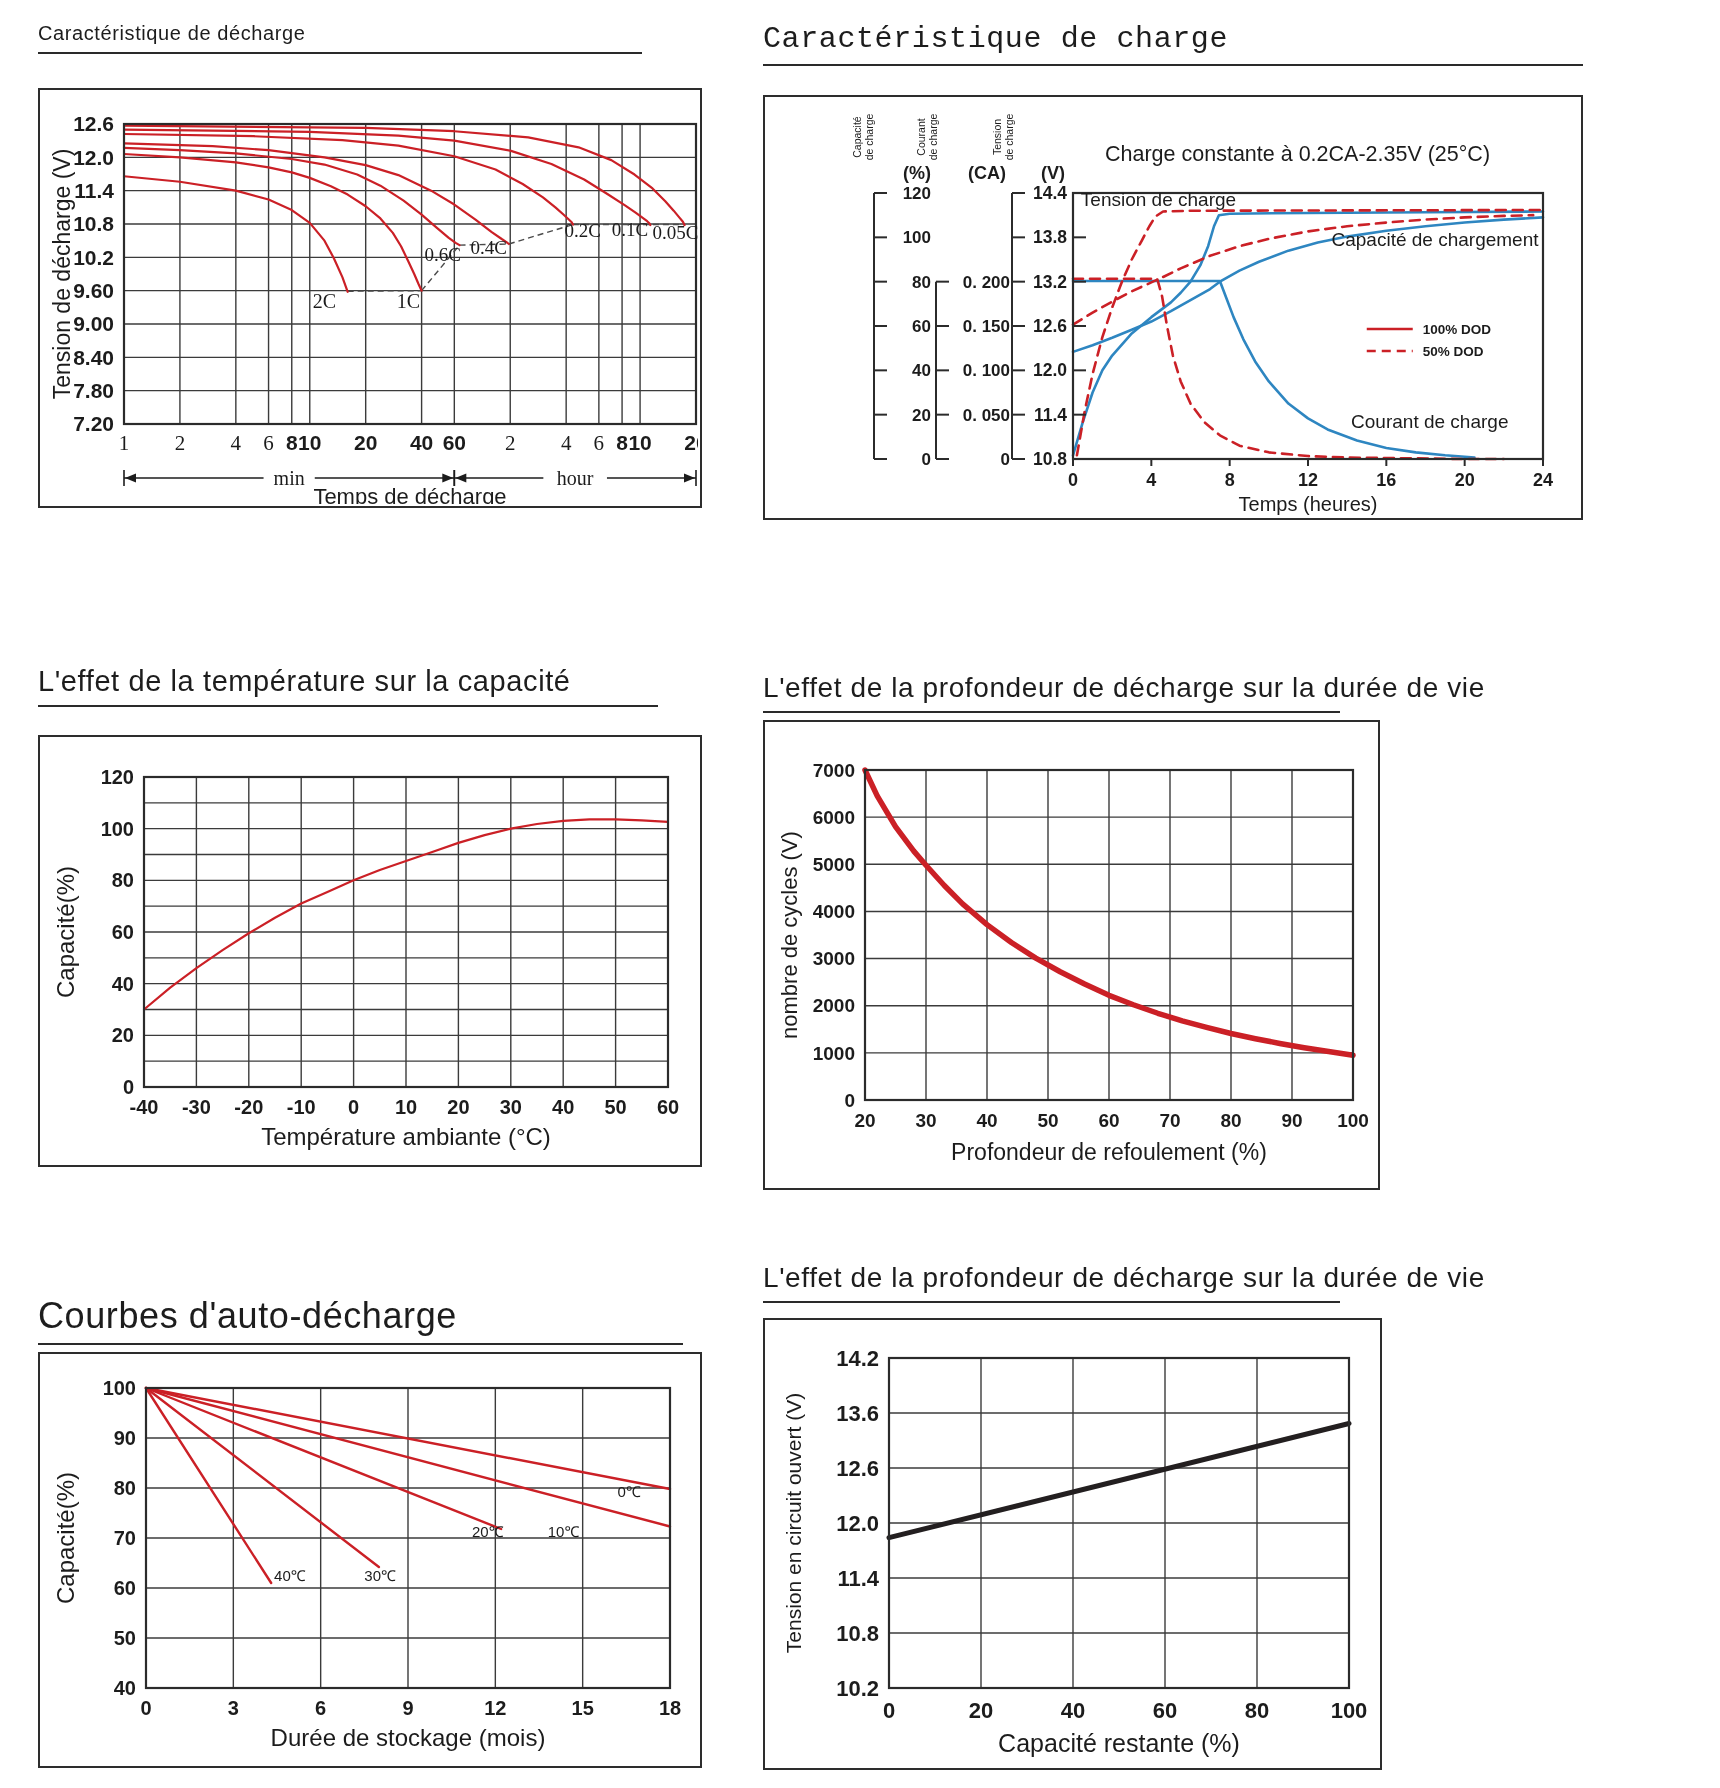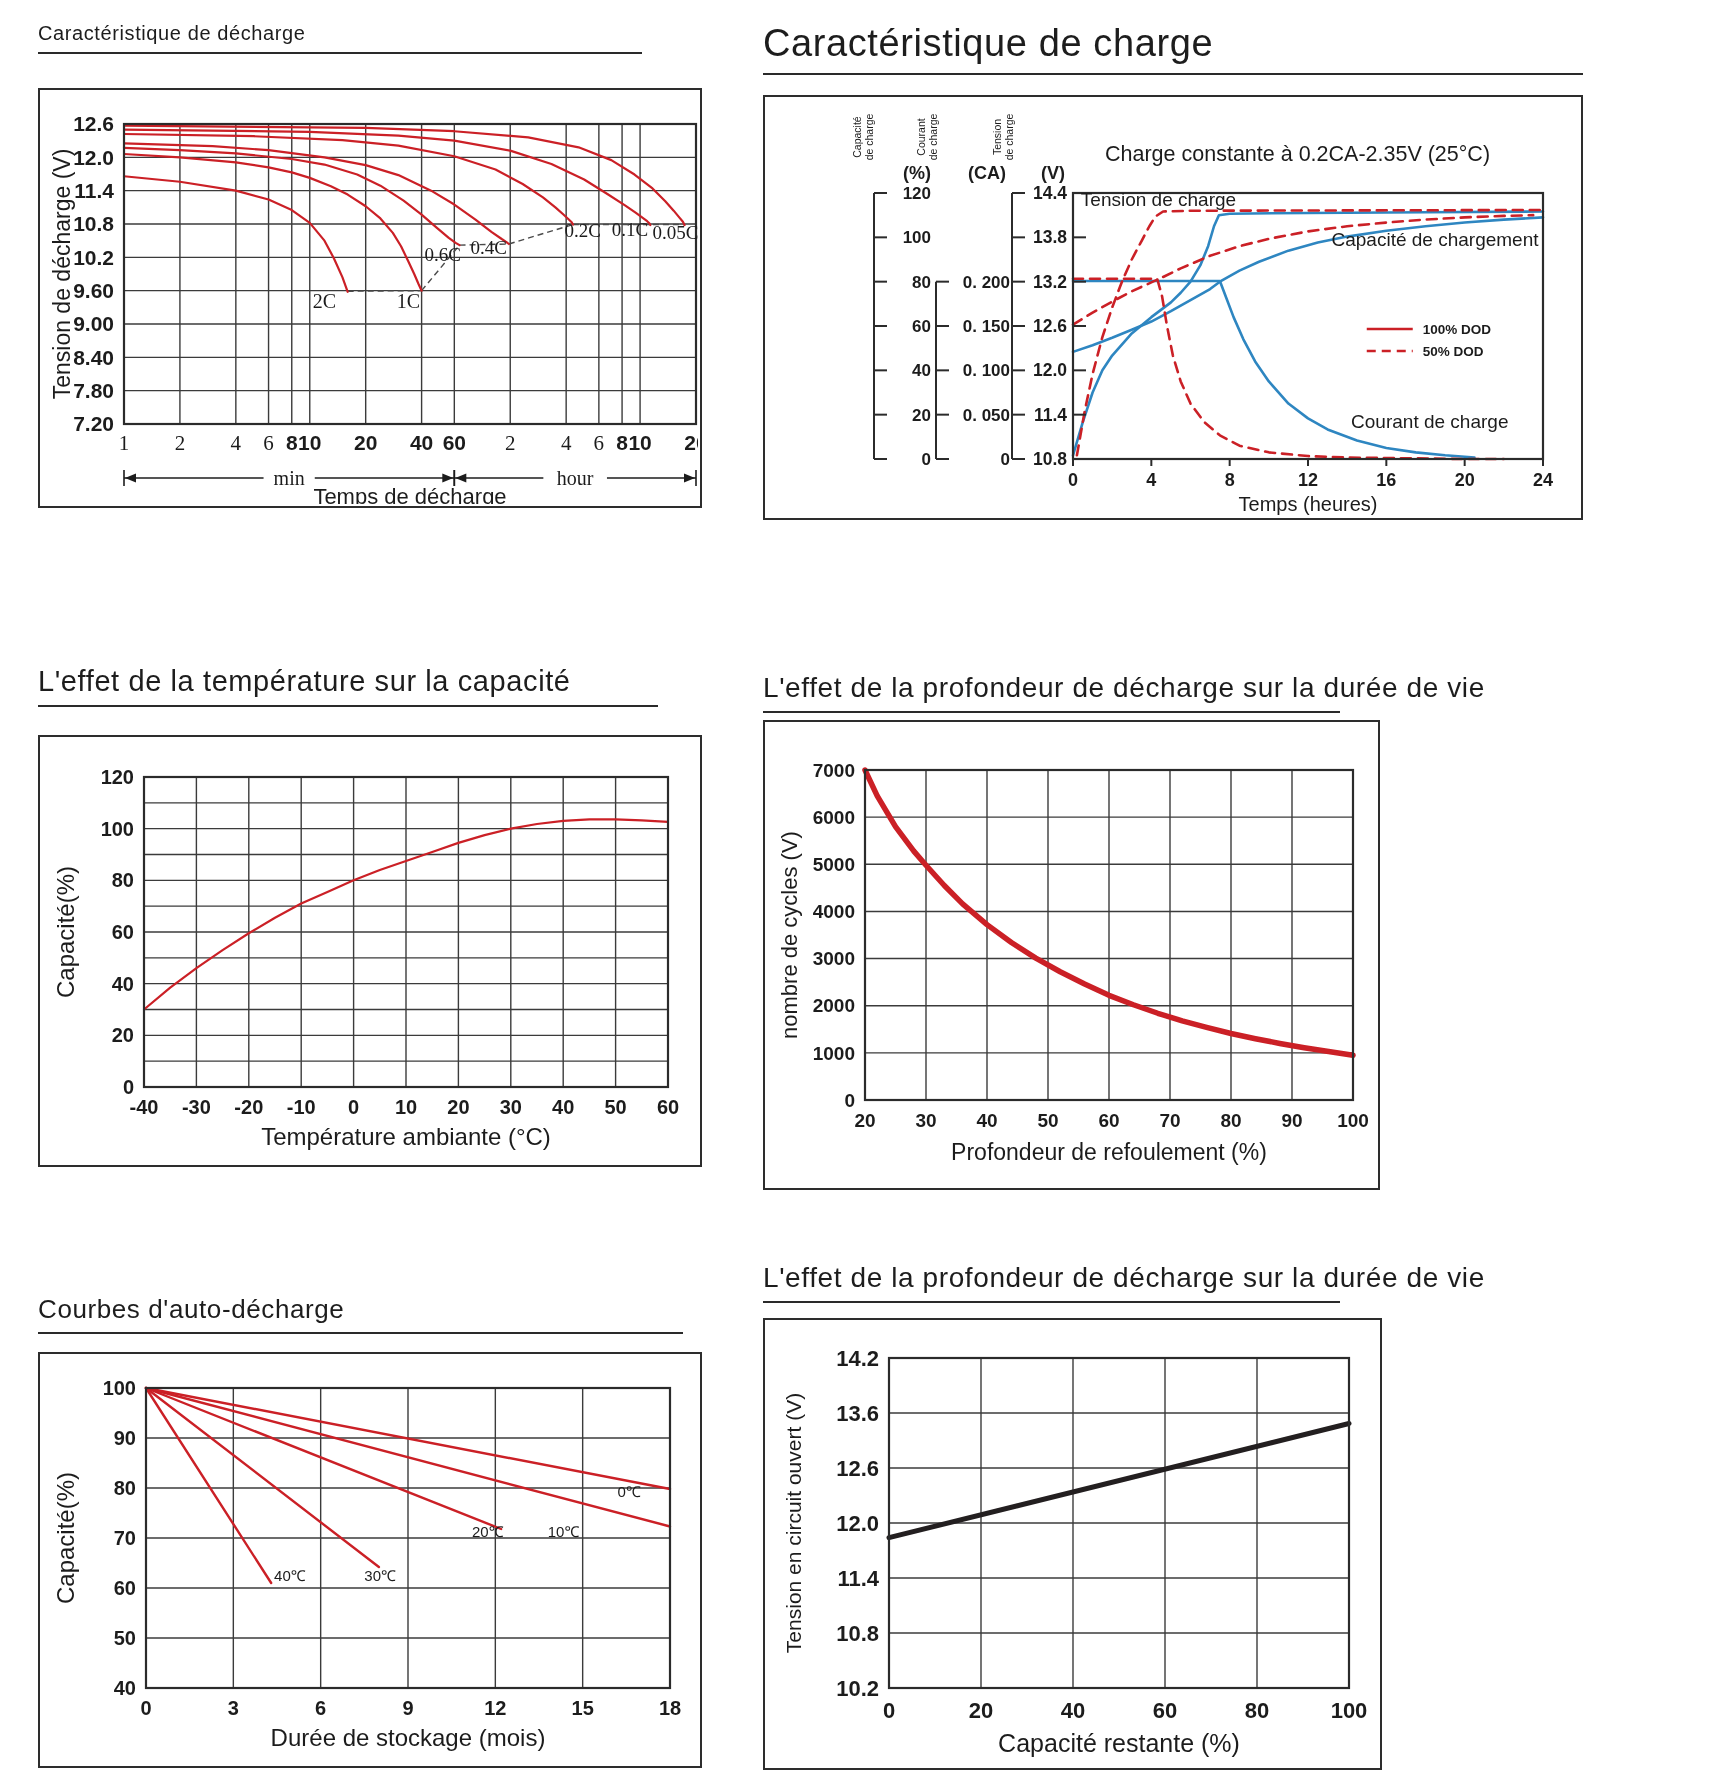--- a/index.html
+++ b/index.html
@@ -111,21 +111,21 @@
           <text x="448.80042825783175" y="164" font-size="19" font-family="&quot;Liberation Serif&quot;, serif" font-weight="400" text-anchor="middle" fill="#1c1c1c">0.4C</text>
           <text x="542.8031948274795" y="147.3333333333333" font-size="19" font-family="&quot;Liberation Serif&quot;, serif" font-weight="400" text-anchor="middle" fill="#1c1c1c">0.2C</text>
           <text x="590.0714757898178" y="146.2222222222222" font-size="19" font-family="&quot;Liberation Serif&quot;, serif" font-weight="400" text-anchor="middle" fill="#1c1c1c">0.1C</text>
           <text x="635.4362783133777" y="149.00000000000003" font-size="19" font-family="&quot;Liberation Serif&quot;, serif" font-weight="400" text-anchor="middle" fill="#1c1c1c">0.05C</text>
         </g>
       </svg>
     </div>
 </figure>
 
 <figure class="panel" style="left: 763px; top: 22px; width: 820px; height: 498px;">
-  <h2 class="ptitle" style="font-size: 38px;">Caractéristique de charge</h2>
+  <h2 class="ptitle" style="font-size: 30px; font-family: Liberation Mono, monospace;">Caractéristique de charge</h2>
   <div class="prule" style="width: 820px;"></div>
   <div class="pbox" style="top: 73px; width: 820px; height: 425px;">
       <svg width="814" height="419">
         <g>
           <polyline points="308,358.30555555555566 317.7916666666667,325.05555555555554 327.5833333333333,295.5000000000001 337.375,273.33333333333337 347.1666666666667,258.55555555555566 366.75,236.3888888888889 386.3333333333333,220.13333333333333 405.9166666666667,205.3555555555556 415.7083333333333,195.74999999999997 425.5,184.66666666666677 435.29166666666663,168.41111111111115 443.125,149.20000000000005 449,129.25000000000009 453.89583333333337,118.16666666666674 464.66666666666663,116.68888888888895 543,115.94999999999996 660.5,115.21111111111111 778,114.47222222222223" fill="none" stroke="#2e86c1" stroke-width="2.6" stroke-linejoin="round" stroke-linecap="round"></polyline>
           <polyline points="308,254.86111111111114 327.5833333333333,248.21111111111117 347.1666666666667,240.8222222222223 366.75,232.69444444444443 386.3333333333333,224.5666666666667 405.9166666666667,214.22222222222223 425.5,203.13888888888897 445.08333333333337,192.05555555555563 454.875,184.66666666666677 474.45833333333337,173.58333333333337 494.04166666666663,164.71666666666667 523.4166666666666,153.6333333333334 552.7916666666667,145.50555555555556 582.1666666666667,139.59444444444443 621.3333333333333,133.6833333333333 660.5,129.25000000000009 699.6666666666667,125.5555555555556 738.8333333333333,122.60000000000008 778,120.38333333333333" fill="none" stroke="#2e86c1" stroke-width="2.6" stroke-linejoin="round" stroke-linecap="round"></polyline>
           <polyline points="308,183.92777777777775 454.875,183.92777777777775 460.75,199.44444444444449 468.5833333333333,220.13333333333333 478.375,242.30000000000004 490.125,264.46666666666675 503.83333333333337,284.41666666666674 523.4166666666666,306.5833333333333 543,321.3611111111112 562.5833333333333,332.44444444444457 591.9583333333333,343.52777777777777 621.3333333333333,350.91666666666674 650.7083333333333,355.35 680.0833333333333,358.30555555555566 709.4583333333333,360.52222222222224" fill="none" stroke="#2e86c1" stroke-width="2.6" stroke-linejoin="round" stroke-linecap="round"></polyline>
           <polyline points="311.9166666666667,358.30555555555566 319.75,313.97222222222234 327.5833333333333,277.0277777777779 337.375,240.08333333333343 347.1666666666667,210.52777777777786 356.9583333333333,184.66666666666677 366.75,162.50000000000003 376.5416666666667,144.0277777777778 384.375,129.25000000000009 390.25,119.64444444444447 398.0833333333333,114.47222222222223 425.5,113.73333333333335 778,112.99444444444447" fill="none" stroke="#cb2026" stroke-width="2.6" stroke-dasharray="10,7" stroke-linejoin="round" stroke-linecap="round"></polyline>
           <polyline points="308,227.52222222222233 327.5833333333333,215.70000000000007 347.1666666666667,204.61666666666673 366.75,194.27222222222224 386.3333333333333,185.40555555555562 396.125,180.97222222222226 415.7083333333333,171.36666666666665 445.08333333333337,158.80555555555554 474.45833333333337,149.20000000000005 503.83333333333337,141.8111111111112 543,134.42222222222222 582.1666666666667,129.25000000000009 621.3333333333333,125.5555555555556 660.5,122.60000000000008 699.6666666666667,120.38333333333333 738.8333333333333,118.9055555555556 768.2083333333333,118.16666666666674" fill="none" stroke="#cb2026" stroke-width="2.6" stroke-dasharray="10,7" stroke-linejoin="round" stroke-linecap="round"></polyline>
           <polyline points="308,181.71111111111114 392.2083333333333,181.71111111111114 397.10416666666663,199.44444444444449 402,229.00000000000006 407.875,258.55555555555566 415.7083333333333,284.41666666666674 425.5,306.5833333333333 439.20833333333337,325.05555555555554 454.875,338.35555555555567 474.45833333333337,348.70000000000005 503.83333333333337,355.35 543,359.0444444444445 582.1666666666667,360.52222222222224 640.9166666666667,361.2611111111111 699.6666666666667,362 738.8333333333333,362" fill="none" stroke="#cb2026" stroke-width="2.6" stroke-dasharray="10,7" stroke-linejoin="round" stroke-linecap="round"></polyline>
@@ -318,21 +318,21 @@
           <text x="90" y="148.93571428571428" font-size="19" font-family="&quot;Liberation Sans&quot;, sans-serif" font-weight="600" text-anchor="end" fill="#1c1c1c">5000</text>
           <text x="90" y="101.79285714285717" font-size="19" font-family="&quot;Liberation Sans&quot;, sans-serif" font-weight="600" text-anchor="end" fill="#1c1c1c">6000</text>
           <text x="90" y="54.65" font-size="19" font-family="&quot;Liberation Sans&quot;, sans-serif" font-weight="600" text-anchor="end" fill="#1c1c1c">7000</text>
           <text x="32" y="213" font-size="22" font-family="&quot;Liberation Sans&quot;, sans-serif" font-weight="400" text-anchor="middle" fill="#1c1c1c" transform="rotate(-90 32 213)">nombre de cycles (V)</text>
         </g>
       </svg>
     </div>
 </figure>
 
 <figure class="panel" style="left: 38px; top: 1295px; width: 664px; height: 473px;">
-  <h2 class="ptitle" style="font-size: 26px;">Courbes d'auto-décharge</h2>
+  <h2 class="ptitle" style="font-size: 36px;">Courbes d'auto-décharge</h2>
   <div class="prule" style="width: 645px;"></div>
   <div class="pbox" style="top: 57px; width: 664px; height: 416px;">
       <svg width="658" height="410">
         <g>
           <line x1="106" y1="34" x2="106" y2="334" stroke="#3b3b3b" stroke-width="1.4"></line>
           <line x1="193.33333333333331" y1="34" x2="193.33333333333331" y2="334" stroke="#3b3b3b" stroke-width="1.4"></line>
           <line x1="280.66666666666663" y1="34" x2="280.66666666666663" y2="334" stroke="#3b3b3b" stroke-width="1.4"></line>
           <line x1="368" y1="34" x2="368" y2="334" stroke="#3b3b3b" stroke-width="1.4"></line>
           <line x1="455.3333333333333" y1="34" x2="455.3333333333333" y2="334" stroke="#3b3b3b" stroke-width="1.4"></line>
           <line x1="542.6666666666667" y1="34" x2="542.6666666666667" y2="334" stroke="#3b3b3b" stroke-width="1.4"></line>

